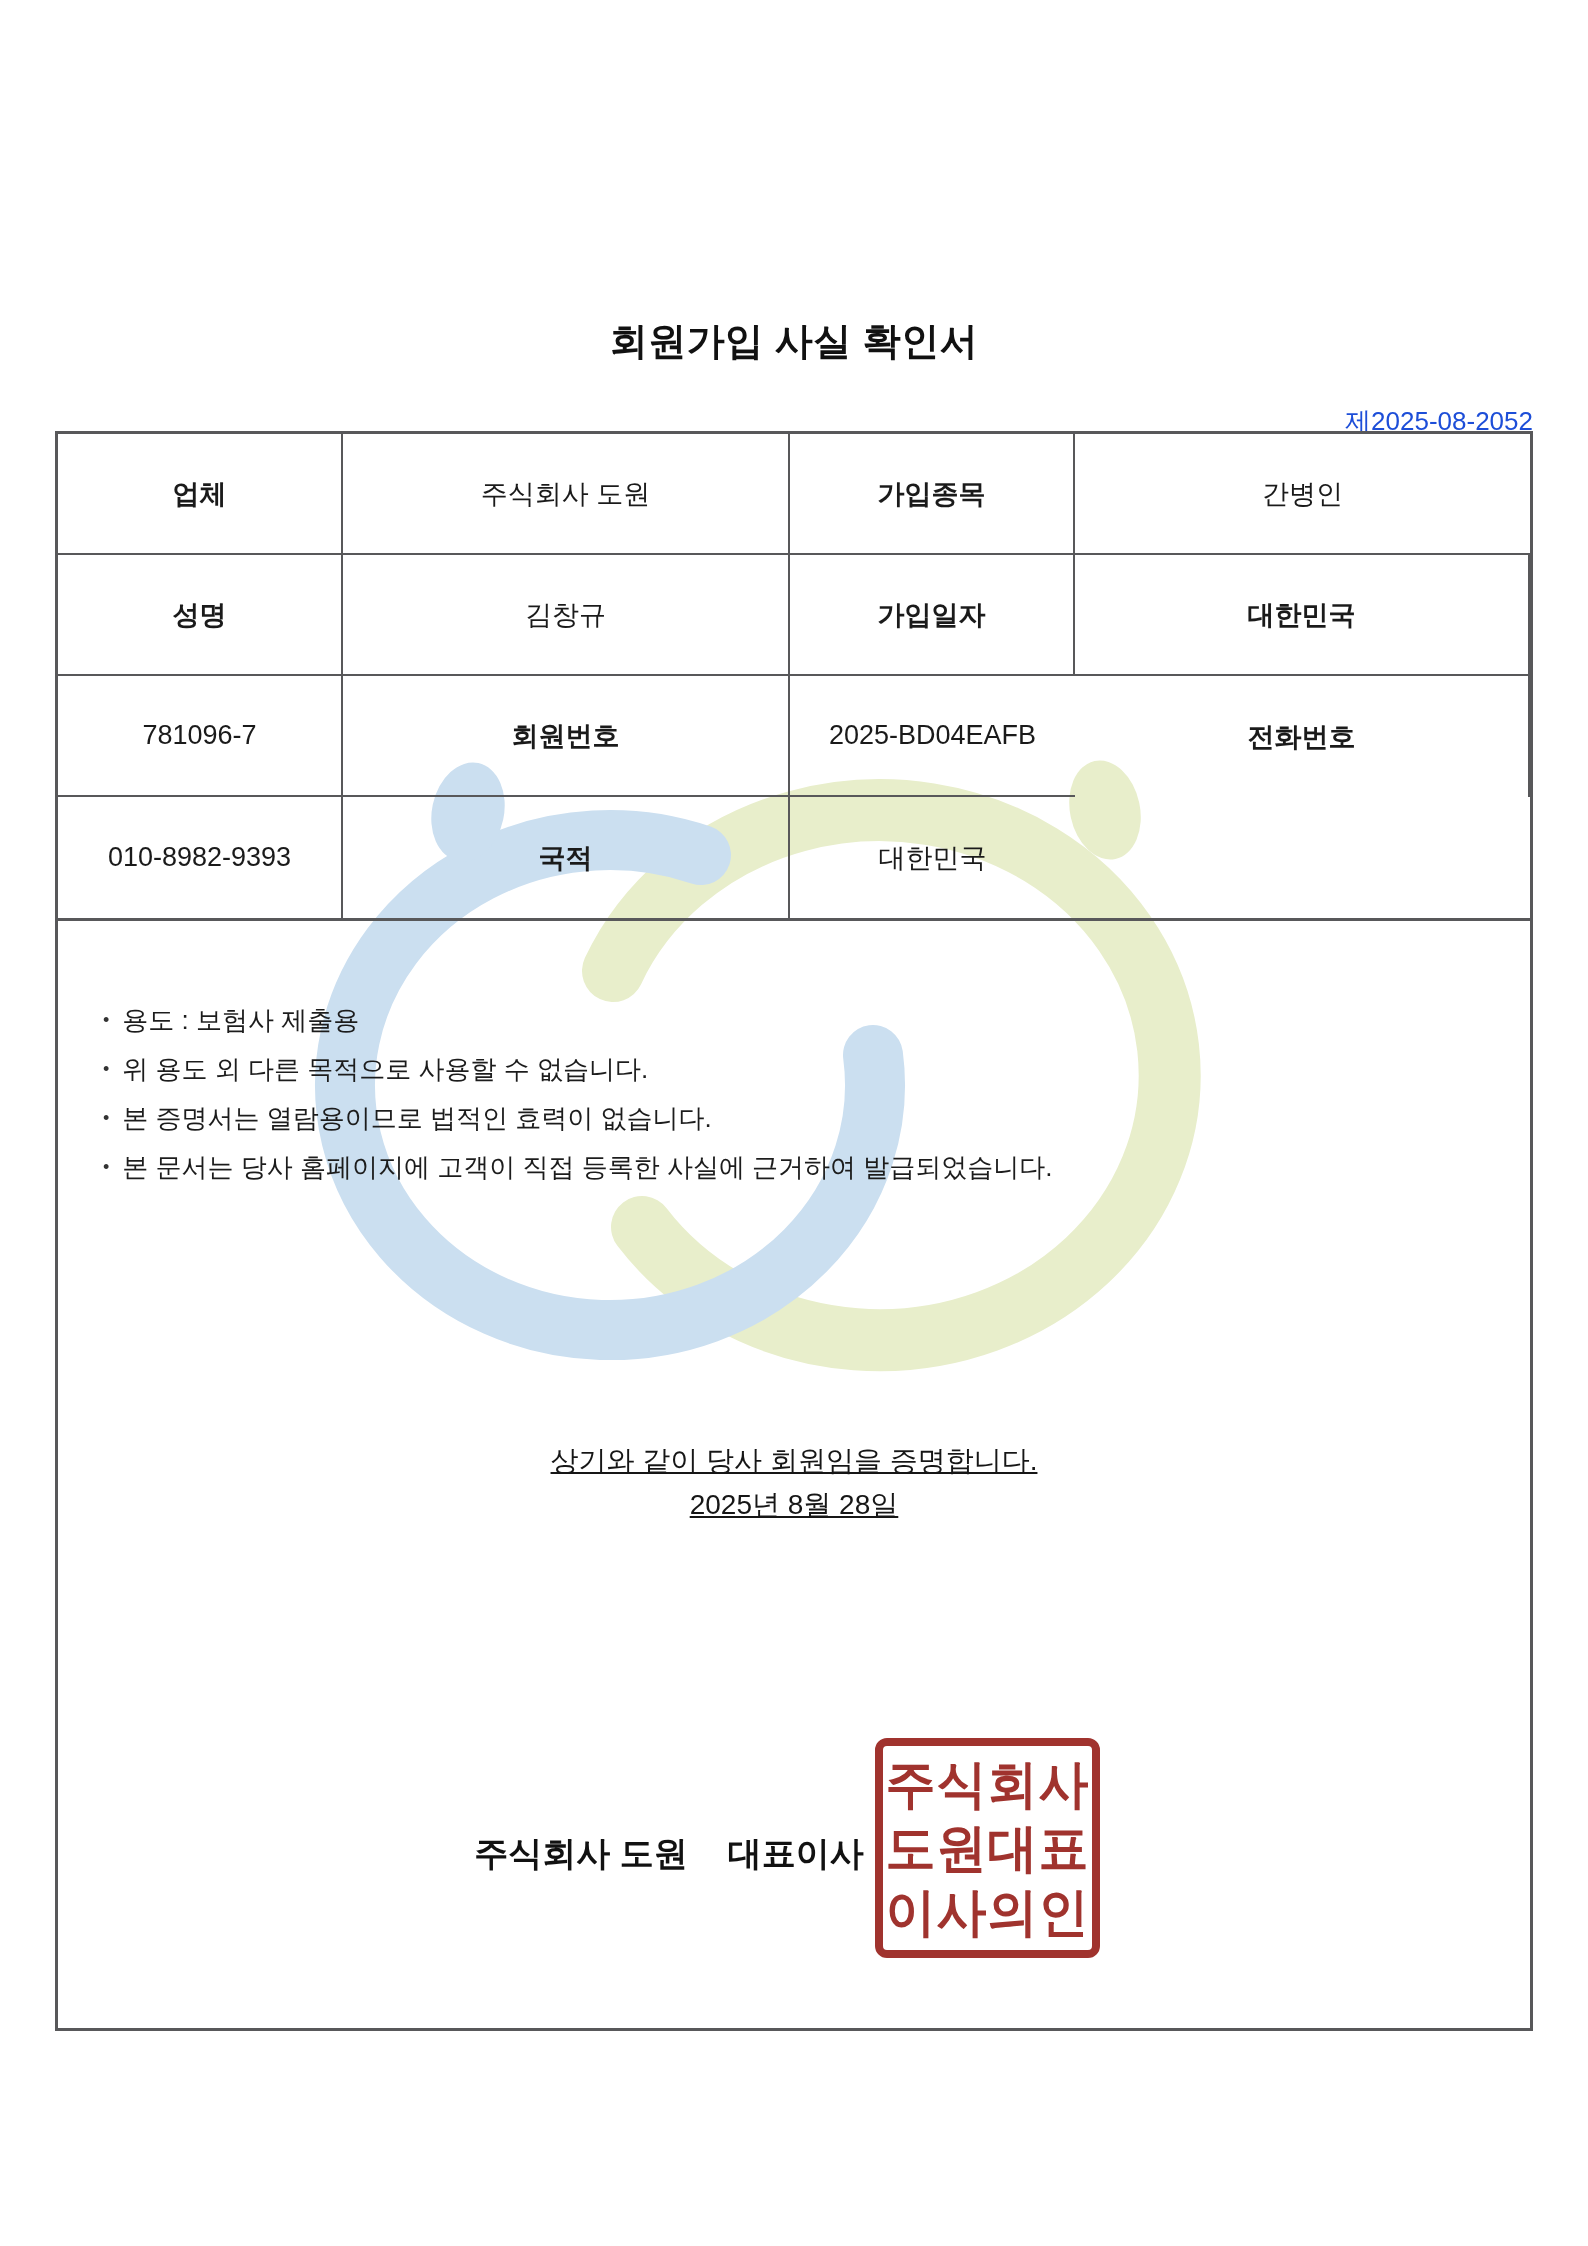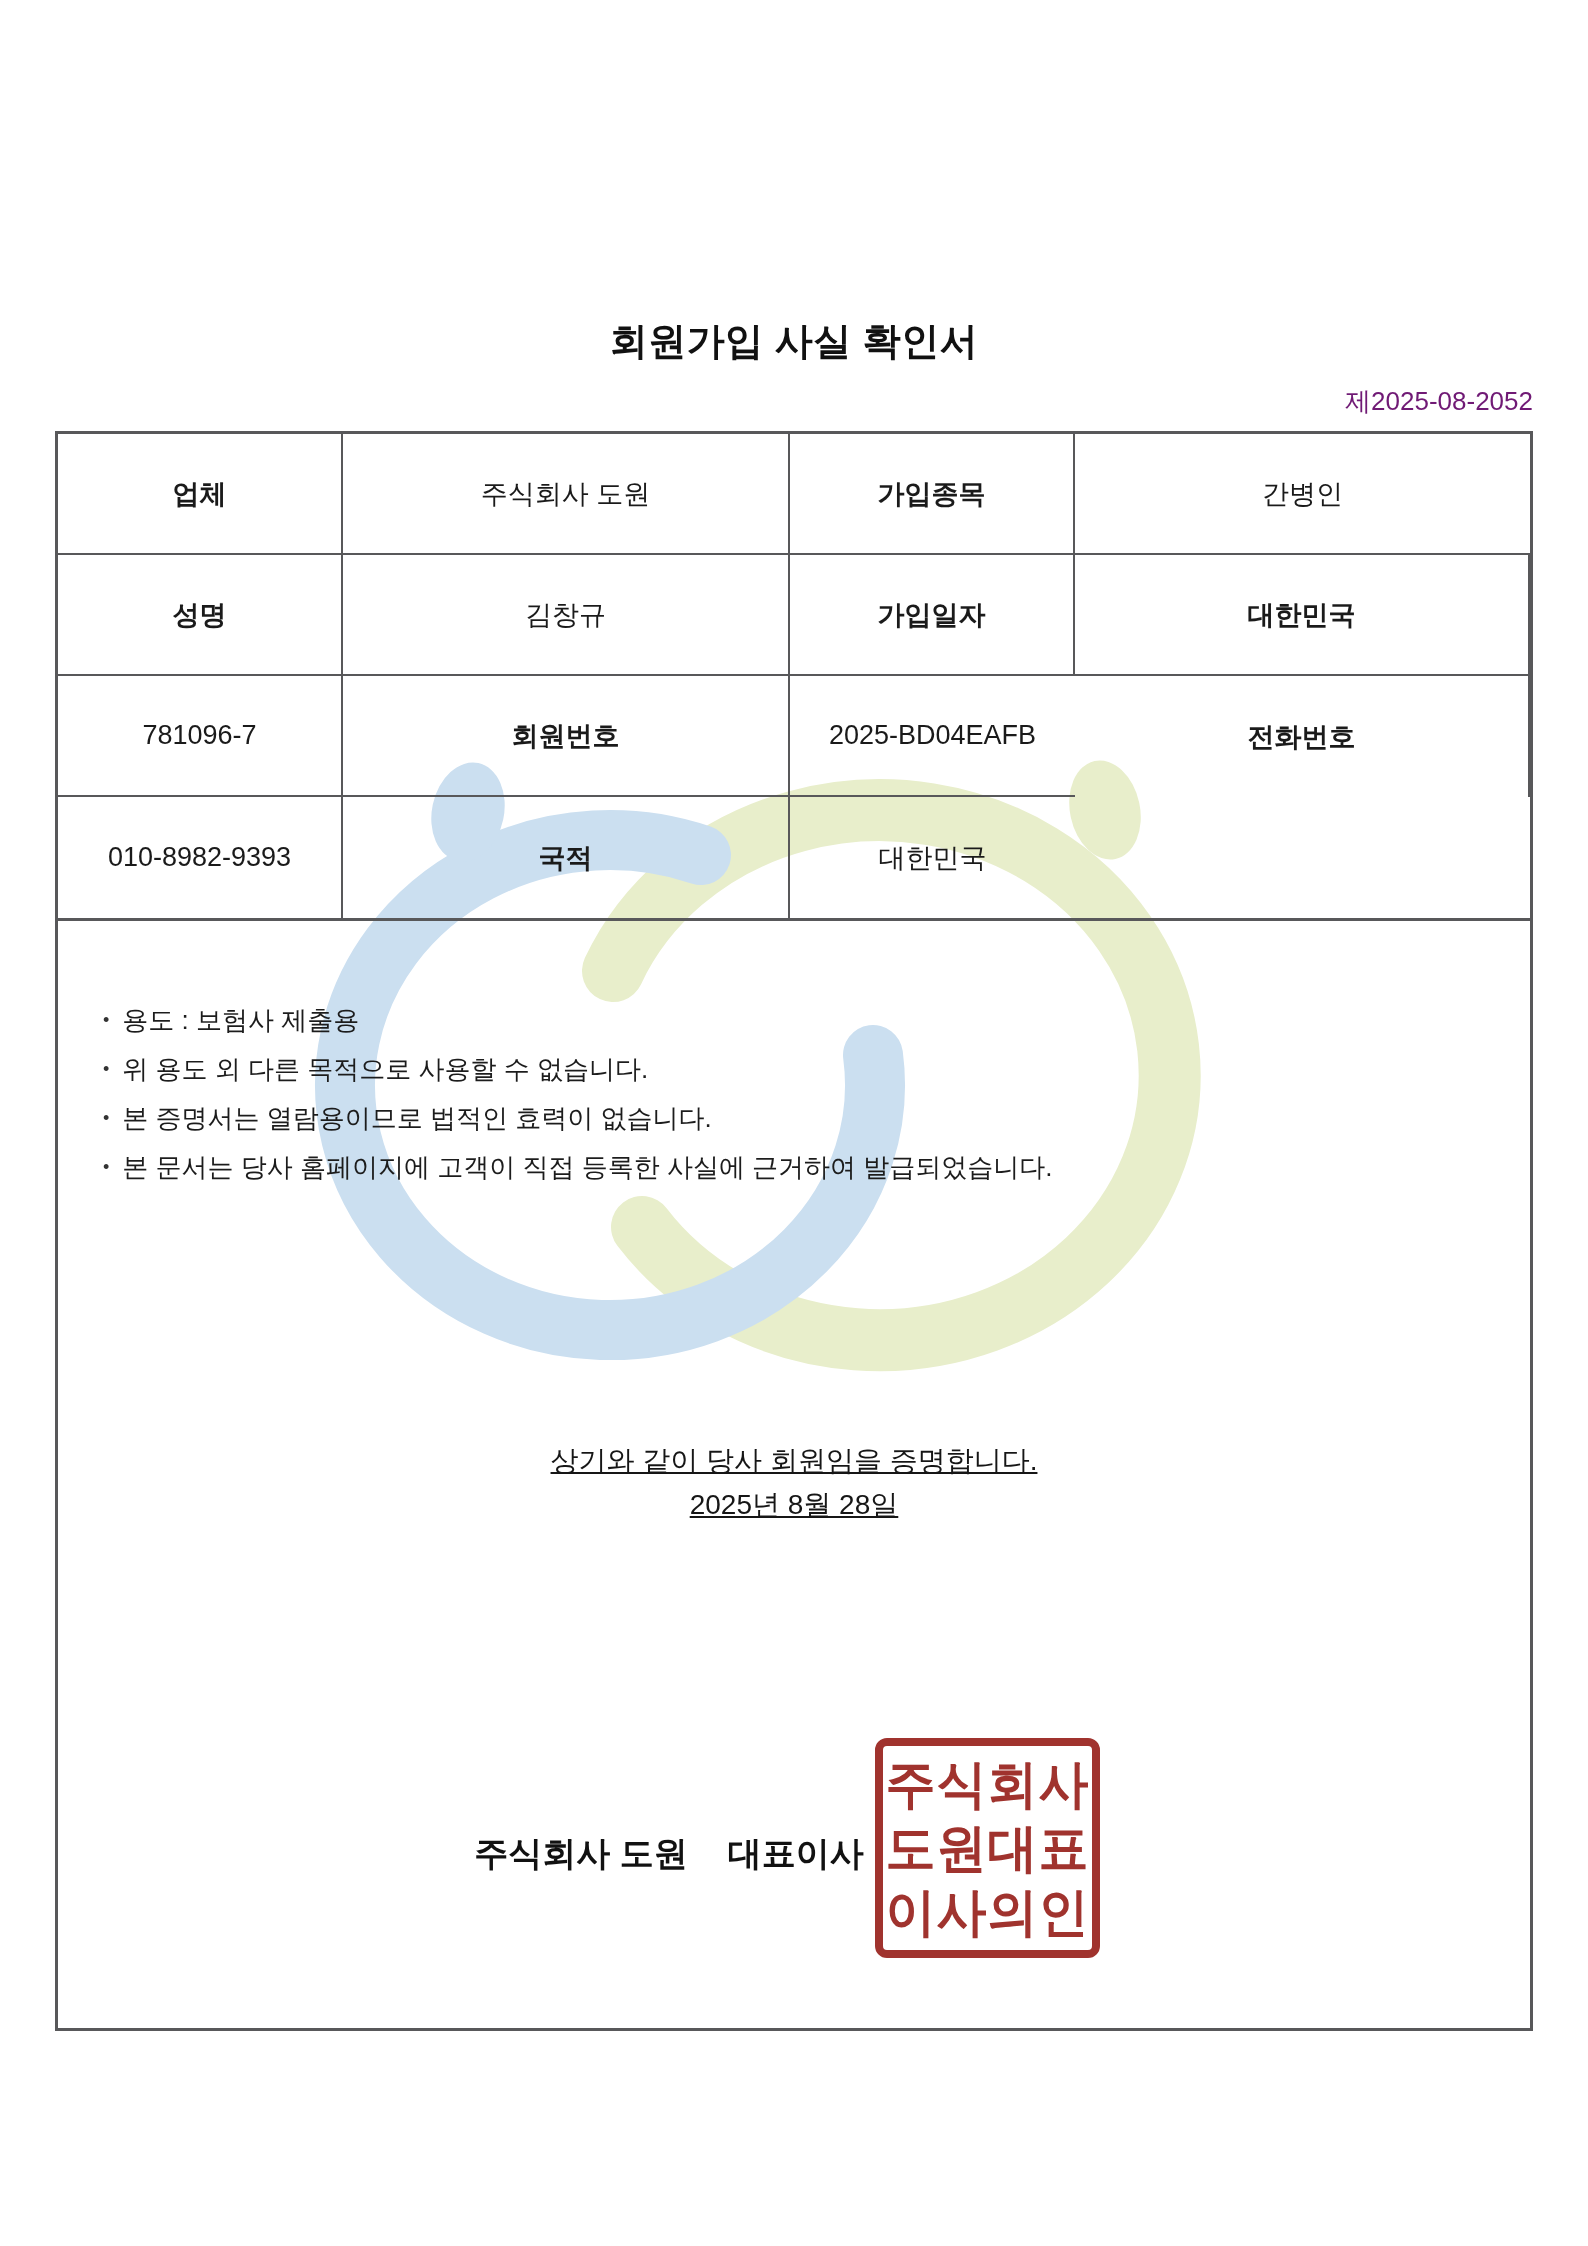--- a/index.html
+++ b/index.html
@@ -25,23 +25,23 @@
     left: 0; top: 268px;
     width: 100%;
     text-align: center;
     font-size: 38px;
     font-weight: 700;
     letter-spacing: 0.5px;
     color: #111;
   }
   .doc-number {
     position: absolute;
-    right: 55px; top: 336px;
+    right: 55px; top: 356px;
     font-size: 26px;
-    color: #701a75;
+    color: #1d4ed8;
   }
 
   .main-box {
     position: absolute;
     left: 55px; top: 383px;
     width: 1478px; height: 1600px;
     border: 3px solid #58585a;
     box-sizing: border-box;
   }
 

